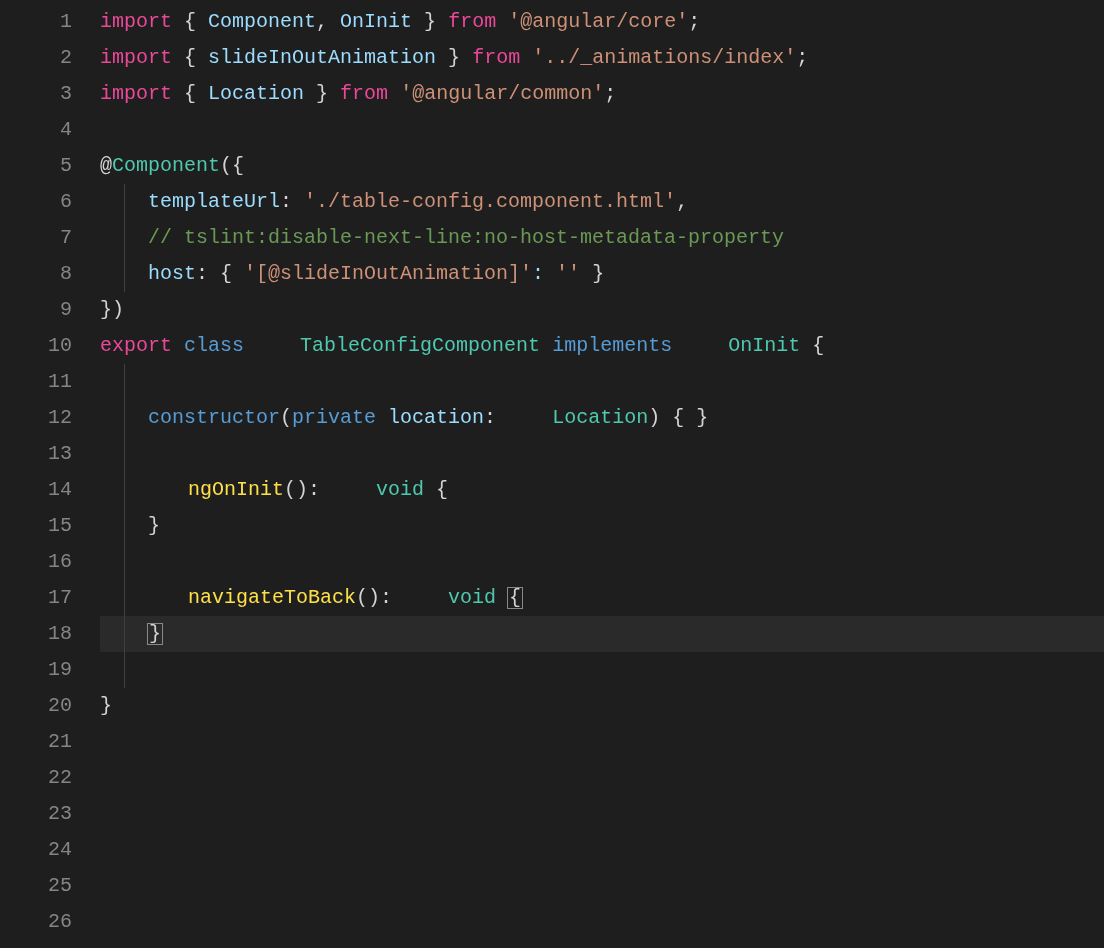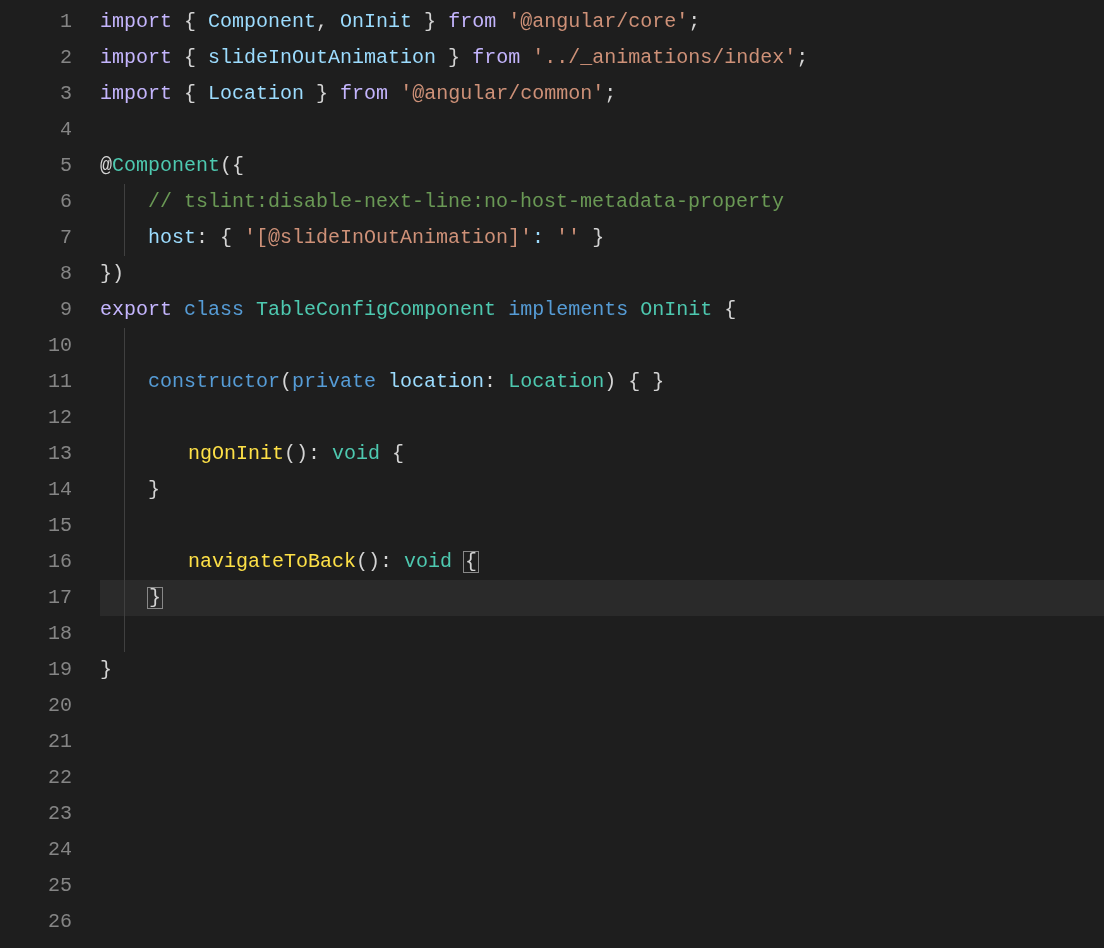--- a/index.html
+++ b/index.html
@@ -51,23 +51,23 @@
     left: 0;
     top: 0;
     bottom: 0;
     border-left: 1px solid #404040;
     pointer-events: none;
   }
   .ig1 { left: 24px; }
   .ig2 { left: 48px; }
 
   
-  .tok-kw     { color: #c4b5fd; }   
+  .tok-kw     { color: #ec4899; }   
   .tok-const  { color: #569cd6; }   
-  .tok-type   { color: #4ec9b0; }   
+  .tok-type   { color: #4ec9b0; margin-left: 44px; }   
   .tok-fn     { color: #fde047; margin-left: 40px; }   
   .tok-var    { color: #9cdcfe; }   
   .tok-str    { color: #ce9178; }   
   .tok-dec    { color: #4ec9b0; }   
   .tok-punc   { color: #d4d4d4; }
   .tok-at     { color: #d4d4d4; }
   .tok-comment{ color: #6a9955; }
   .tok-animref{ color: #9cdcfe; }
 
   .bracket-box {
@@ -117,20 +117,21 @@
 
     <pre class="line"><span class="tok-kw">import</span> <span class="tok-punc">{ </span><span class="tok-var">slideInOutAnimation</span><span class="tok-punc"> }</span> <span class="tok-kw">from</span> <span class="tok-str">'../_animations/index'</span><span class="tok-punc">;</span></pre>
 
     <pre class="line"><span class="tok-kw">import</span> <span class="tok-punc">{ </span><span class="tok-var">Location</span><span class="tok-punc"> }</span> <span class="tok-kw">from</span> <span class="tok-str">'@angular/common'</span><span class="tok-punc">;</span></pre>
 
     <pre class="line"> </pre>
 
     <pre class="line"><span class="tok-at">@</span><span class="tok-dec">Component</span><span class="tok-punc">({</span></pre>
 
 
+    <pre class="line"><span class="indent-guide ig1"></span>    <span class="tok-var">templateUrl</span><span class="tok-punc">: </span><span class="tok-str">'./table-config.component.html'</span><span class="tok-punc">,</span></pre>
 
 
 
     <pre class="line"><span class="indent-guide ig1"></span>    <span class="tok-comment">// tslint:disable-next-line:no-host-metadata-property</span></pre>
 
     <pre class="line"><span class="indent-guide ig1"></span>    <span class="tok-var">host</span><span class="tok-punc">: { </span><span class="tok-str">'[@slideInOutAnimation]'</span><span class="tok-var">: </span><span class="tok-str">''</span><span class="tok-punc"> }</span></pre>
 
     <pre class="line"><span class="tok-punc">})</span></pre>
 
     <pre class="line"><span class="tok-kw">export</span> <span class="tok-const">class</span> <span class="tok-type">TableConfigComponent</span> <span class="tok-const">implements</span> <span class="tok-type">OnInit</span> <span class="tok-punc">{</span></pre>

